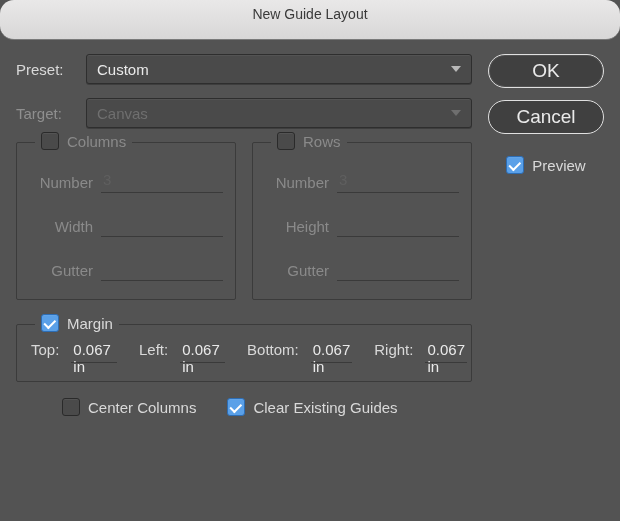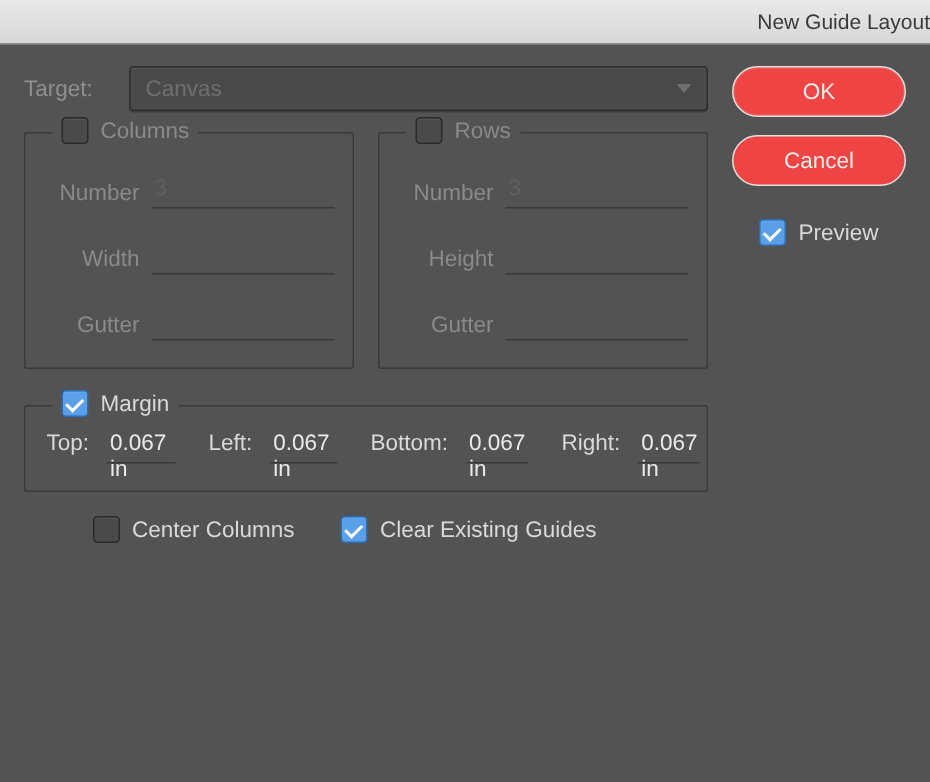--- a/index.html
+++ b/index.html
@@ -6,27 +6,28 @@
   body {
     font-family: -apple-system, "Helvetica Neue", Arial, sans-serif;
     font-size: 14px;
     background: #535353;
     width: 620px;
     height: 521px;
     overflow: hidden;
     color: #d9d9d9;
   }
   .titlebar {
-    height: 30px;
+    height: 40px;
     line-height: 28px;
-    text-align: right;
+    text-align: center;
     background: linear-gradient(#e9e8e8, #d8d7d7);
     color: #3a3a3a;
     font-size: 14px;
     border-bottom: 1px solid #7a7a7a;
+    border-radius: 14px;
   }
   .content {
     display: flex;
     padding: 14px 16px 0 16px;
     gap: 16px;
   }
   .left-col { flex: 1; }
   .right-col { width: 116px; display:flex; flex-direction:column; gap:12px; align-items:center;}
   .row { display:flex; align-items:center; margin-bottom:14px; }
   .row-label { width: 70px; color:#d9d9d9; font-size:15px;}
@@ -45,24 +46,24 @@
     font-size:15px;
     box-shadow: inset 0 1px 0 rgba(255,255,255,0.05), 0 1px 0 rgba(0,0,0,0.25);
   }
   .select.disabled { color:#6f6f6f; background:#4a4a4a; }
   .chev { width:0;height:0;border-left:5px solid transparent;border-right:5px solid transparent;border-top:6px solid #b8b8b8;}
   .chev.disabled{border-top-color:#6f6f6f;}
   .btn {
     width:100%;
     height:34px;
     border-radius:17px;
-    background:#ef4444;
+    background:#404040;
     border:1.5px solid #e0e0e0;
     color:#eaeaea;
-    font-size:15px;
+    font-size:19px;
     display:flex; align-items:center; justify-content:center;
     cursor:pointer;
   }
   .btn.primary { box-shadow: 0 0 0 1px rgba(255,255,255,0.1) inset; }
   .checkbox {
     width:18px;height:18px;border:1px solid #2a2a2a;border-radius:3px;
     background:#4a4a4a; display:inline-flex;align-items:center;justify-content:center;
     margin-right:8px;
     box-shadow: inset 0 1px 0 rgba(255,255,255,0.06);
   }
@@ -119,20 +120,27 @@
   .cb-wrap{display:flex;align-items:center;}
 </style>
 </head>
 <body>
 
 <div class="titlebar">New Guide Layout</div>
 
 <div class="content">
   <div class="left-col">
 
+    <div class="row">
+      <div class="row-label">Preset:</div>
+      <div class="select">
+        <span>Custom</span>
+        <span class="chev"></span>
+      </div>
+    </div>
 
     <div class="row">
       <div class="row-label disabled">Target:</div>
       <div class="select disabled">
         <span>Canvas</span>
         <span class="chev disabled"></span>
       </div>
     </div>
 
     <div class="groups">

